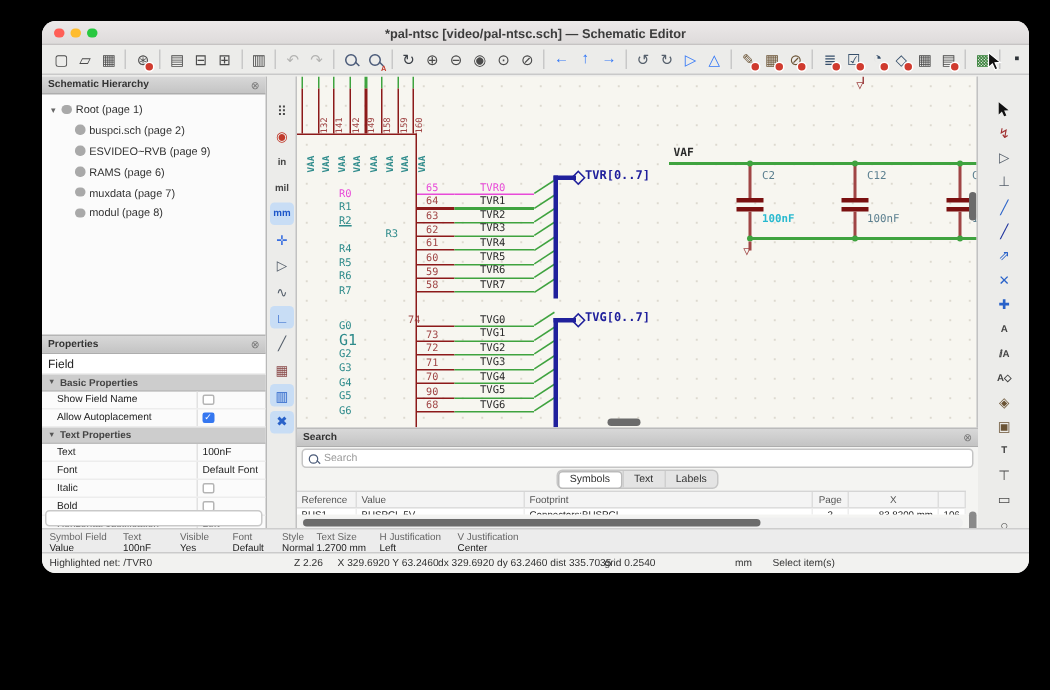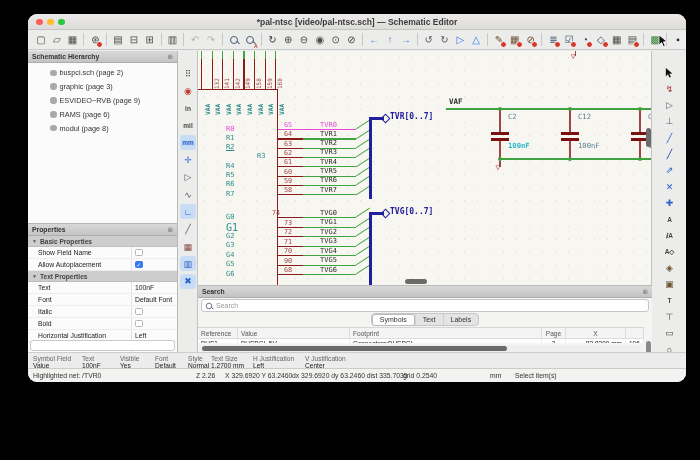--- a/index.html
+++ b/index.html
@@ -150,45 +150,51 @@
         <div class="tb-sep"></div>
         <div class="tb-ic" style="color: rgb(46, 51, 56);">▪</div>
       </div>
 
     <div class="leftcol">
       <div class="panelhdr" style="border-top:none">
         <span>Schematic Hierarchy</span>
         <span class="x">⊗</span>
       </div>
       <div class="tree" id="tree">
+          <div class="trow" style="padding-left: 6px;">
+            <span class="exp">▾</span>
+            <span class="dot"></span>
+            <span class="lbl">Root (page 1)</span>
+          </div>
           <div class="trow" style="padding-left: 22px;">
             <span class="dot"></span>
             <span class="lbl">buspci.sch (page 2)</span>
           </div>
           <div class="trow" style="padding-left: 22px;">
             <span class="dot"></span>
-            <span class="lbl">graphic (page 3)</span>
-          </div>
-          <div class="trow" style="padding-left: 22px;">
-            <span class="dot"></span>
             <span class="lbl">ESVIDEO~RVB (page 9)</span>
           </div>
           <div class="trow" style="padding-left: 22px;">
             <span class="dot"></span>
             <span class="lbl">RAMS (page 6)</span>
           </div>
           <div class="trow" style="padding-left: 22px;">
             <span class="dot"></span>
+            <span class="lbl">muxdata (page 7)</span>
+          </div>
+          <div class="trow" style="padding-left: 22px;">
+            <span class="dot"></span>
             <span class="lbl">modul (page 8)</span>
           </div>
         </div>
       <div class="panelhdr">
         <span>Properties</span>
         <span class="x">⊗</span>
       </div>
+      <div class="fieldtitle">Field</div>
       <div class="props" id="props">
           <div class="sect">
             <span class="ar">▼</span>
             <span>Basic Properties</span>
           </div>
           <div class="row">
             <div class="pl">Show Field Name</div>
             <div class="pv">
               <span class="cb"></span>
             </div>

